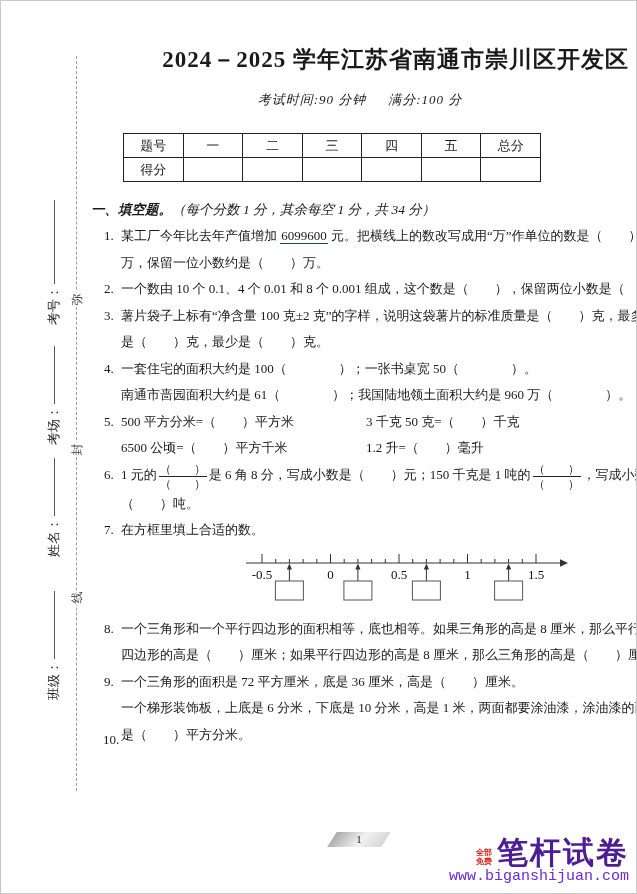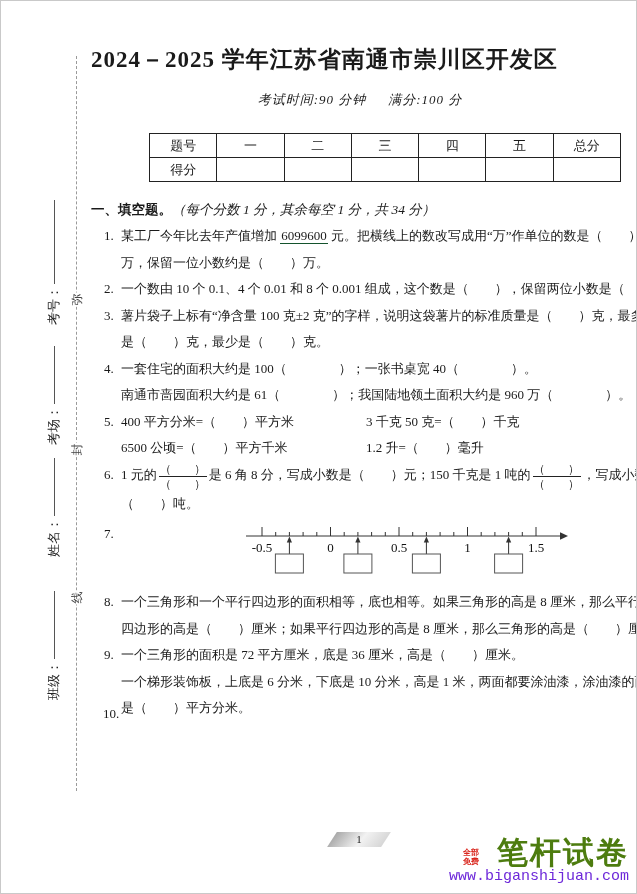--- a/index.html
+++ b/index.html
@@ -14,32 +14,32 @@
     font-size:13px;transform:rotate(-90deg);transform-origin:center center;color:#222;
   }
   .seal-field .fill-line{display:inline-block;border-bottom:1px solid #555;height:1px;margin-left:2px;}
   .seal-dashline{position:absolute;left:75px;top:55px;height:735px;width:0;border-left:1px dashed #9a9a9a;}
   .seal-char{
     position:absolute;left:69px;width:14px;text-align:center;font-size:12px;color:#444;
     background:#fff;transform:rotate(-90deg);padding:2px 0;
   }
   
   .content{position:absolute;left:90px;top:0;width:538px;}
-  .title{margin-top:42px;text-align:left;font-weight:bold;font-size:23px;line-height:33px;letter-spacing:1px;}
+  .title{margin-top:42px;text-align:right;font-weight:bold;font-size:23px;line-height:33px;letter-spacing:1px;}
   .exam-info{margin-top:15px;text-align:center;font-size:13px;font-style:italic;letter-spacing:1px;}
   .exam-info .gap{display:inline-block;width:22px;}
   table.score{
-    table-layout:fixed;border-collapse:collapse;width:472px;margin:24px 0 0 58px;
+    table-layout:fixed;border-collapse:collapse;width:418px;margin:24px 0 0 32px;
   }
   table.score td{
     border:1px solid #222;height:23px;text-align:center;font-size:13px;padding:0;
   }
   table.score{border:1.5px solid #222;}
   .section-head{margin-top:15px;font-size:13.5px;line-height:26px;white-space:nowrap;}
-  .section-head b{font-weight:bold;}
+  .section-head b{font-weight:bold;font-style:italic;}
   .section-head .kai{font-style:italic;}
   .q{position:relative;padding-left:30px;font-size:13px;}
   .q .qnum{position:absolute;left:13px;top:0;line-height:26.5px;}
   .q .qnum.wide{left:12px;margin-top:32px;}
   .qline{line-height:26.5px;white-space:nowrap;}
   .u{border-bottom:1px solid #14532d;padding:0 1px;}
   .col-left{display:inline-block;width:245px;}
   .frac{display:inline-block;vertical-align:middle;text-align:center;font-size:11.5px;line-height:14px;padding:0 2px;}
   .frac .fn{display:block;border-bottom:1px solid #222;padding:0 1px;}
   .frac .fd{display:block;padding:0 1px;}
@@ -50,26 +50,26 @@
     position:absolute;left:331px;top:831px;width:54px;height:15px;
     transform:skewX(-33deg);background:linear-gradient(100deg,#a9a9a9,#f2f2f2 55%,#d6d6d6);
   }
   .page-badge span{
     display:block;transform:skewX(33deg);text-align:center;font-size:11px;line-height:15px;color:#222;
   }
   .logo{position:absolute;right:7px;top:836px;text-align:right;}
   .logo-top{display:flex;align-items:flex-end;justify-content:flex-end;}
   .logo-free{
     width:18px;font-size:8px;line-height:9px;font-weight:bold;
-    font-family:"Liberation Sans","DejaVu Sans",sans-serif;margin-right:17px;margin-bottom:2px;
+    font-family:"Liberation Sans","DejaVu Sans",sans-serif;margin-right:4px;margin-bottom:2px;
     letter-spacing:0;word-break:break-all;text-align:center;
   }
   .logo-main{
     font-family:"Liberation Sans","DejaVu Sans",sans-serif;font-weight:bold;
-    font-size:31px;line-height:31px;letter-spacing:2px;color:#4d7c0f;
+    font-size:31px;line-height:31px;letter-spacing:2px;color:#4c1d95;
   }
   .logo-url{
     font-family:"Liberation Mono","DejaVu Sans Mono",monospace;
     font-size:15px;line-height:17px;color:#6d28d9;margin-top:0;
   }
 </style>
 </head>
 <body>
 
 <div class="page">
@@ -146,40 +146,41 @@
     </div>
 
     <div class="q">
       <span class="qnum">3.</span>
       <div class="qline">薯片袋子上标有“净含量 100 克±2 克”的字样，说明这袋薯片的标准质量是（　　）克，最多</div>
       <div class="qline">是（　　）克，最少是（　　）克。</div>
     </div>
 
     <div class="q">
       <span class="qnum">4.</span>
-      <div class="qline">一套住宅的面积大约是 100（　　　　）；一张书桌宽 40（　　　　）。</div>
+      <div class="qline">一套住宅的面积大约是 100（　　　　）；一张书桌宽 50（　　　　）。</div>
       <div class="qline">南通市啬园面积大约是 61（　　　　）；我国陆地领土面积大约是 960 万（　　　　）。</div>
     </div>
 
     <div class="q">
       <span class="qnum">5.</span>
-      <div class="qline"><span class="col-left">400 平方分米=（　　）平方米</span><span>3 千克 50 克=（　　）千克</span></div>
+      <div class="qline"><span class="col-left">500 平方分米=（　　）平方米</span><span>3 千克 50 克=（　　）千克</span></div>
       <div class="qline"><span class="col-left">6500 公顷=（　　）平方千米</span><span>1.2 升=（　　）毫升</span></div>
     </div>
 
     <div class="q">
       <span class="qnum">6.</span>
       <div class="qline">
         <span>1 元的</span><span class="frac"><span class="fn">（　　）</span><span class="fd">（　　）</span></span><span>是 6 角 8 分，写成小数是（　　）元；150 千克是 1 吨的</span><span class="frac"><span class="fn">（　　）</span><span class="fd">（　　）</span></span><span>，写成小数是</span>
       </div>
       <div class="qline">（　　）吨。</div>
     </div>
 
     <div class="q">
       <span class="qnum">7.</span>
+      <div class="qline">在方框里填上合适的数。</div>
       <div class="numline-wrap">
         <svg width="430" height="62" viewBox="0 0 430 62">
             <line x1="25" y1="15" x2="340" y2="15" stroke="#333" stroke-width="1"></line>
             <polygon points="339,11.2 347,15 339,18.8" fill="#333"></polygon>
             <line x1="41" y1="6" x2="41" y2="15" stroke="#333" stroke-width="1"></line>
             <line x1="54.699999999999996" y1="11" x2="54.699999999999996" y2="15" stroke="#333" stroke-width="1"></line>
             <line x1="68.4" y1="11" x2="68.4" y2="15" stroke="#333" stroke-width="1"></line>
             <line x1="82.10000000000001" y1="11" x2="82.10000000000001" y2="15" stroke="#333" stroke-width="1"></line>
             <line x1="95.80000000000001" y1="11" x2="95.80000000000001" y2="15" stroke="#333" stroke-width="1"></line>
             <line x1="109.5" y1="6" x2="109.5" y2="15" stroke="#333" stroke-width="1"></line>

